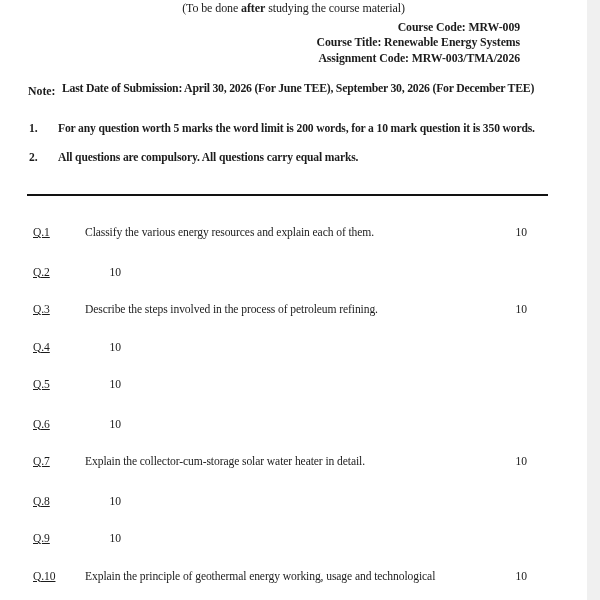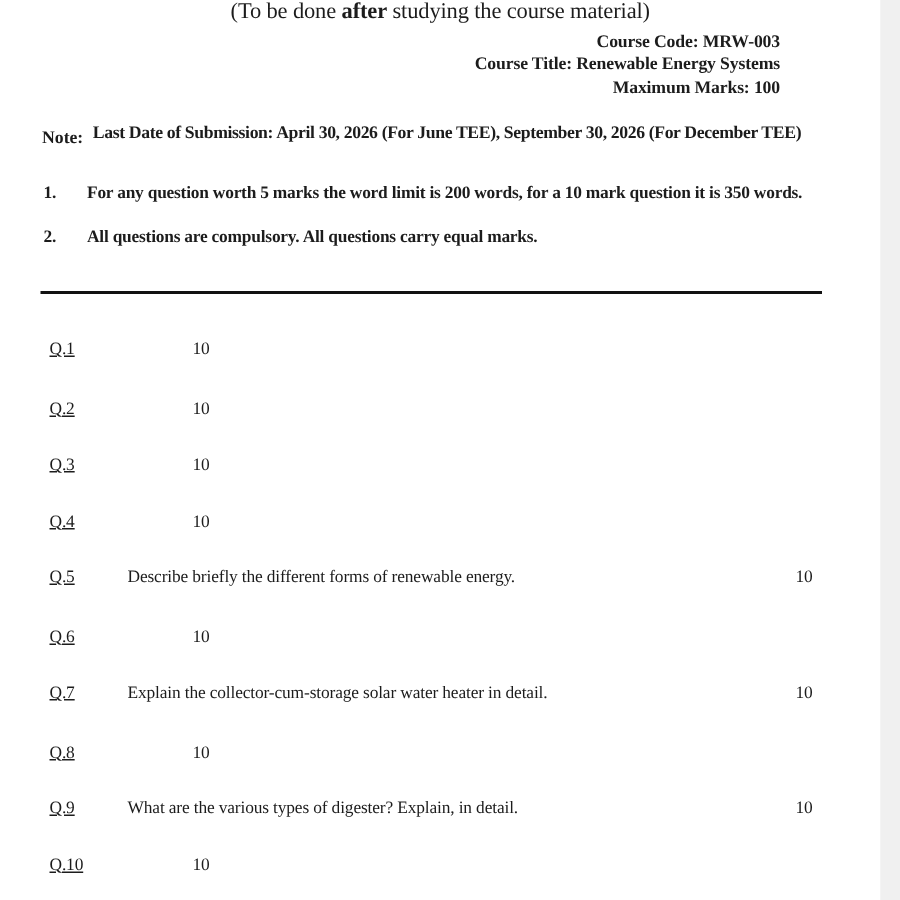--- a/index.html
+++ b/index.html
@@ -36,21 +36,21 @@
     background: #f0f0f0;
   }
 
   
   .subtitle-line {
     position: absolute;
     left: 0;
     top: 1px;
     width: 587px;
     text-align: center;
-    font-size: 15px;
+    font-size: 12px;
     line-height: 14px;
     letter-spacing: -0.1px;
   }
   .subtitle-line b { font-weight: 700; }
 
   .meta-block {
     position: absolute;
     left: 28px;
     top: 20px;
     width: 492px;
@@ -143,36 +143,35 @@
     flex: 1 1 auto;
     width: 406px;
     max-width: 406px;
     padding-right: 10px;
     box-sizing: border-box;
   }
   .q-text.justify { text-align: justify; text-align-last: left; }
   .q-marks {
     flex: 0 0 34px;
     width: 34px;
-    text-align: center;
+    text-align: right;
     padding-left: 2px;
-    margin-left: 30px;
   }
 </style>
 </head>
 <body>
 
 <div class="page">
 
   <div class="subtitle-line"><span>(To be done </span><b>after</b><span> studying the course material)</span></div>
 
   <div class="meta-block">
-    <div class="meta-line">Course Code: MRW-003</div>
+    <div class="meta-line">Course Code: MRW-009</div>
     <div class="meta-line">Course Title: Renewable Energy Systems</div>
-    <div class="meta-line">Maximum Marks: 100</div>
+    <div class="meta-line">Assignment Code: MRW-003/TMA/2026</div>
   </div>
 
   <div class="submission-line">Last Date of Submission: April 30, 2026 (For June TEE), September 30, 2026 (For December TEE)</div>
   <div class="note-label">Note:</div>
 
   <div class="notes">
     <div class="note-item">
       <div class="note-num">1.</div>
       <div class="note-text">For any question worth 5 marks the word limit is 200 words, for a 10 mark question it is 350 words.</div>
     </div>
@@ -181,41 +180,42 @@
       <div class="note-text">All questions are compulsory. All questions carry equal marks.</div>
     </div>
   </div>
 
   <div class="divider"></div>
 
   <div class="questions">
 
     <div class="q-row">
       <div class="q-num">Q.1</div>
+      <div class="q-text">Classify the various energy resources and explain each of them.</div>
       <div class="q-marks">10</div>
     </div>
 
     <div class="q-row tight">
       <div class="q-num">Q.2</div>
       <div class="q-marks">10</div>
     </div>
 
     <div class="q-row tight">
       <div class="q-num">Q.3</div>
+      <div class="q-text">Describe the steps involved in the process of petroleum refining.</div>
       <div class="q-marks">10</div>
     </div>
 
     <div class="q-row tight">
       <div class="q-num">Q.4</div>
       <div class="q-marks">10</div>
     </div>
 
     <div class="q-row">
       <div class="q-num">Q.5</div>
-      <div class="q-text">Describe briefly the different forms of renewable energy.</div>
       <div class="q-marks">10</div>
     </div>
 
     <div class="q-row tight">
       <div class="q-num">Q.6</div>
       <div class="q-marks">10</div>
     </div>
 
     <div class="q-row">
       <div class="q-num">Q.7</div>
@@ -223,25 +223,25 @@
       <div class="q-marks">10</div>
     </div>
 
     <div class="q-row tight">
       <div class="q-num">Q.8</div>
       <div class="q-marks">10</div>
     </div>
 
     <div class="q-row tight">
       <div class="q-num">Q.9</div>
-      <div class="q-text">What are the various types of digester? Explain, in detail.</div>
       <div class="q-marks">10</div>
     </div>
 
     <div class="q-row">
       <div class="q-num">Q.10</div>
+      <div class="q-text">Explain the principle of geothermal energy working, usage and technological</div>
       <div class="q-marks">10</div>
     </div>
 
   </div>
 </div>
 
 <div class="page-gutter"></div>
 
 </body></html>

